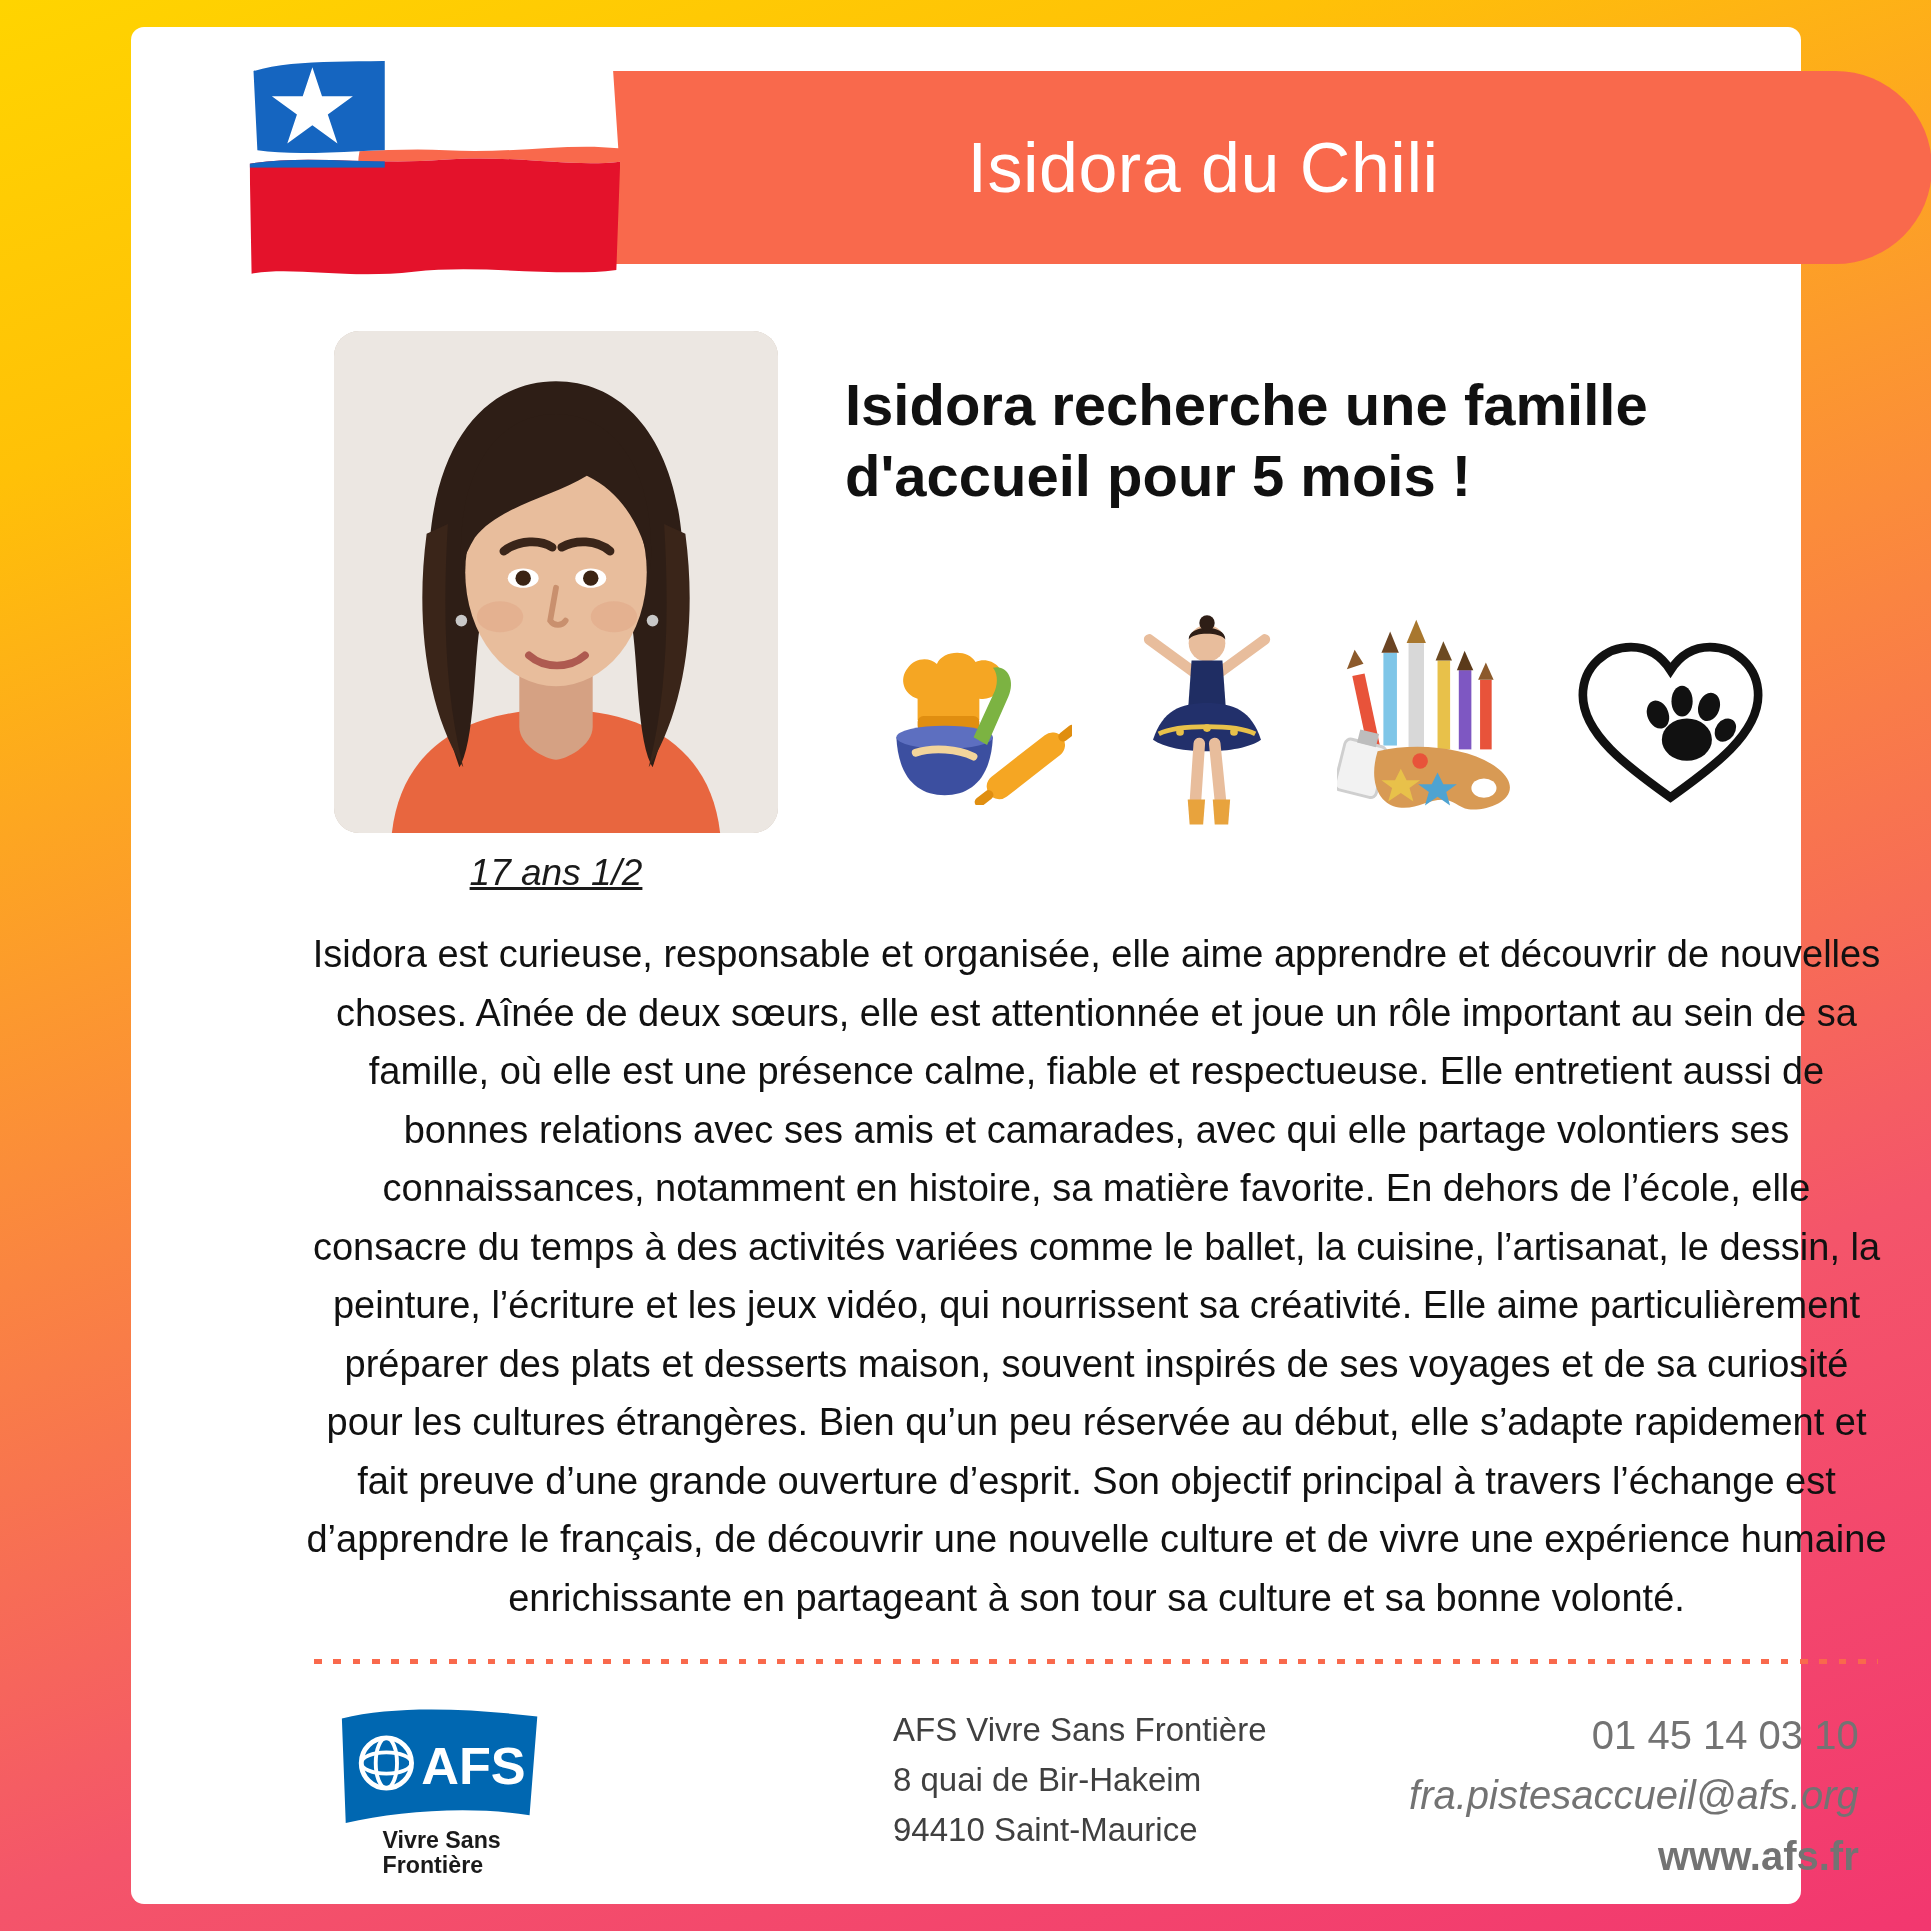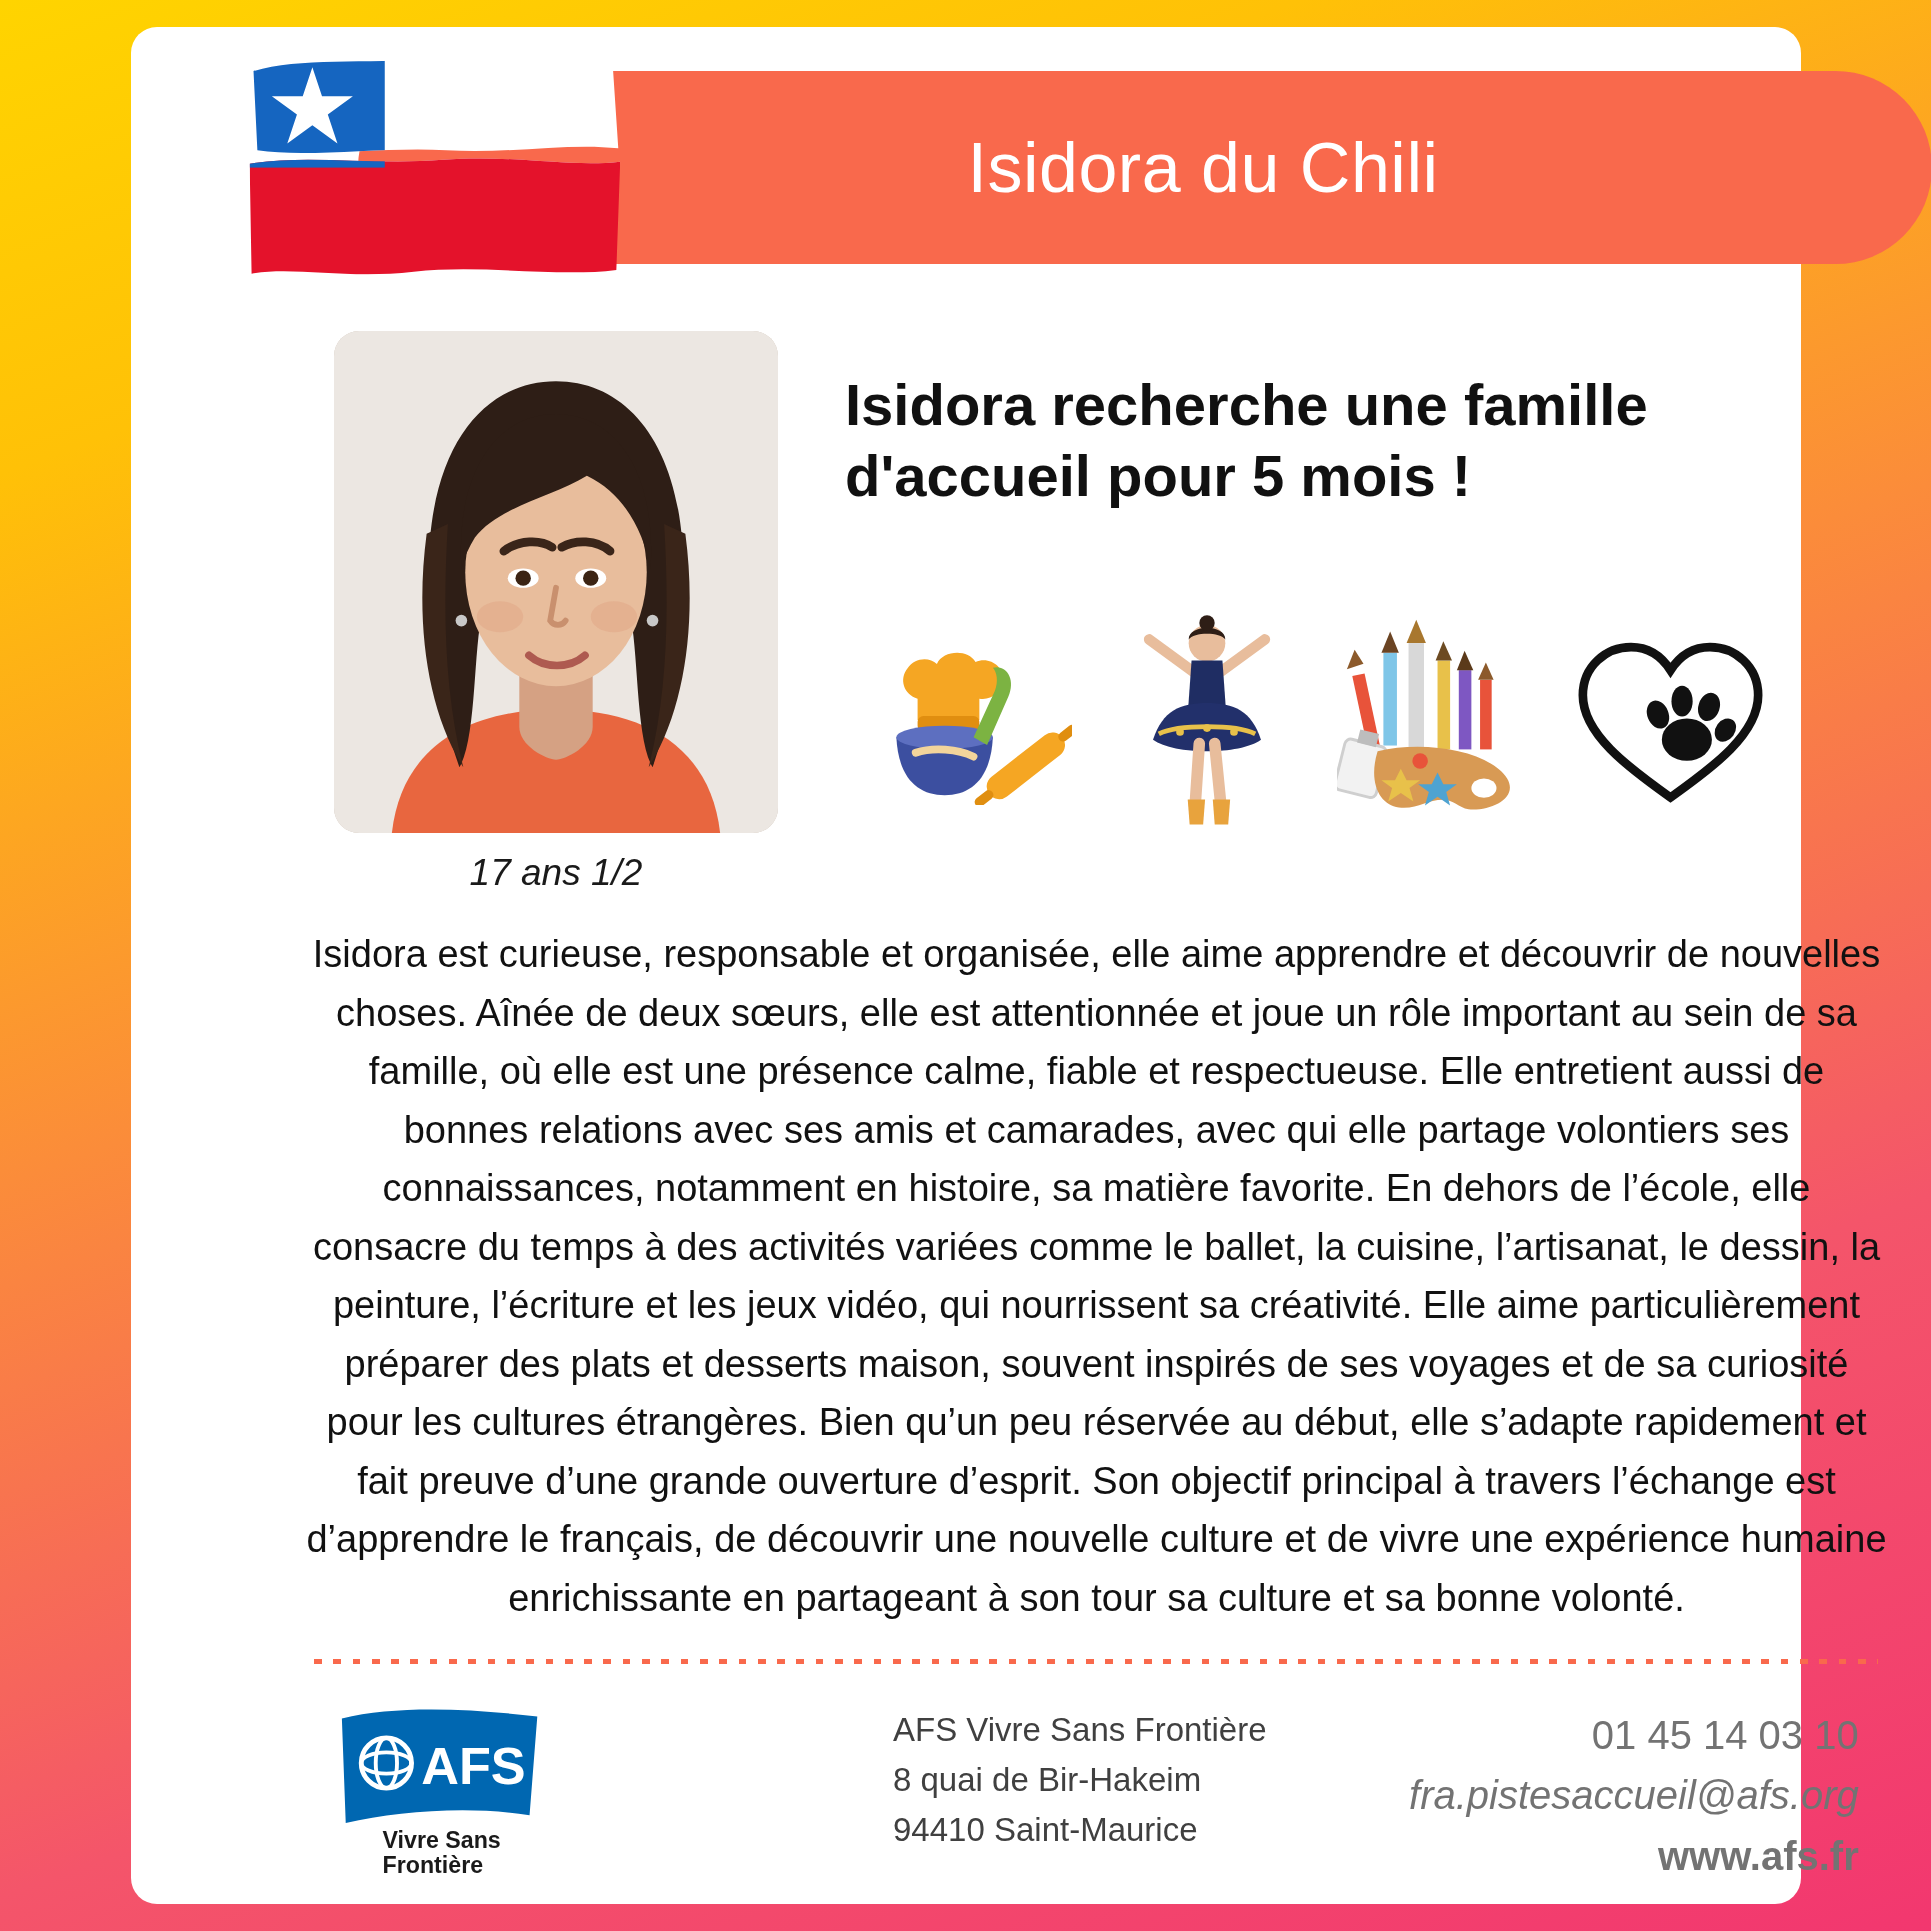--- a/index.html
+++ b/index.html
@@ -14,21 +14,21 @@
     overflow: hidden;
   }
 
   .poster {
     position: absolute;
     left: 131px;
     top: 27px;
     width: 1670px;
     height: 1877px;
     background: #ffffff;
-    border-radius: 26px;
+    border-radius: 13px;
     box-shadow: 0 0 0 rgba(0,0,0,0);
     overflow: visible;
   }
 
   
   .header-bar {
     position: absolute;
     left: 227px;
     top: 44px;
     width: 1574px;
@@ -73,20 +73,21 @@
     position: relative;
     background: #cfc2b6;
   }
   .age-label {
     margin-top: 19.3px;
     text-align: center;
     font-size: 37px;
     font-style: italic;
     color: #1a1a1a;
     font-family: "Liberation Sans", sans-serif;
+    text-decoration: underline;
   }
 
   
   .headline {
     position: absolute;
     left: 714px;
     top: 343px;
     width: 927px;
     font-size: 58px;
     line-height: 1.22;

